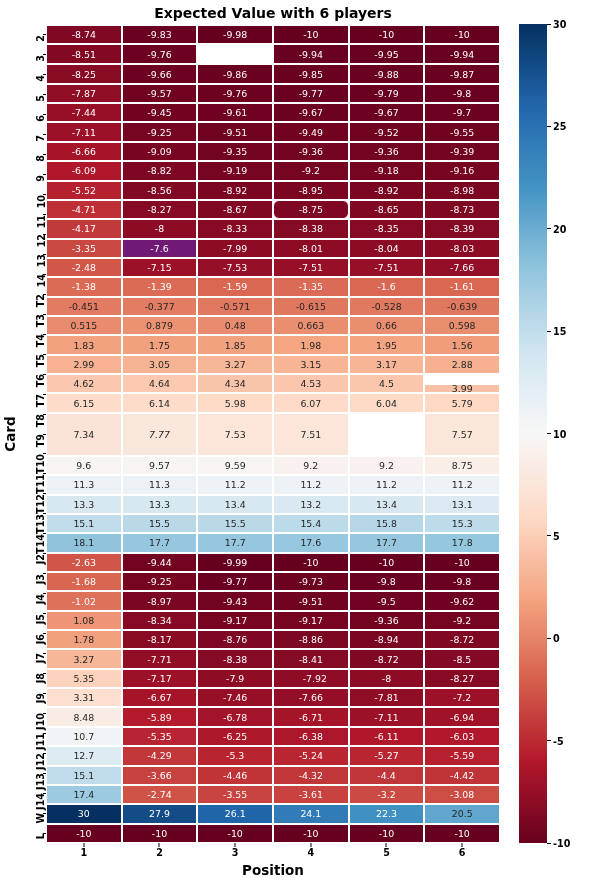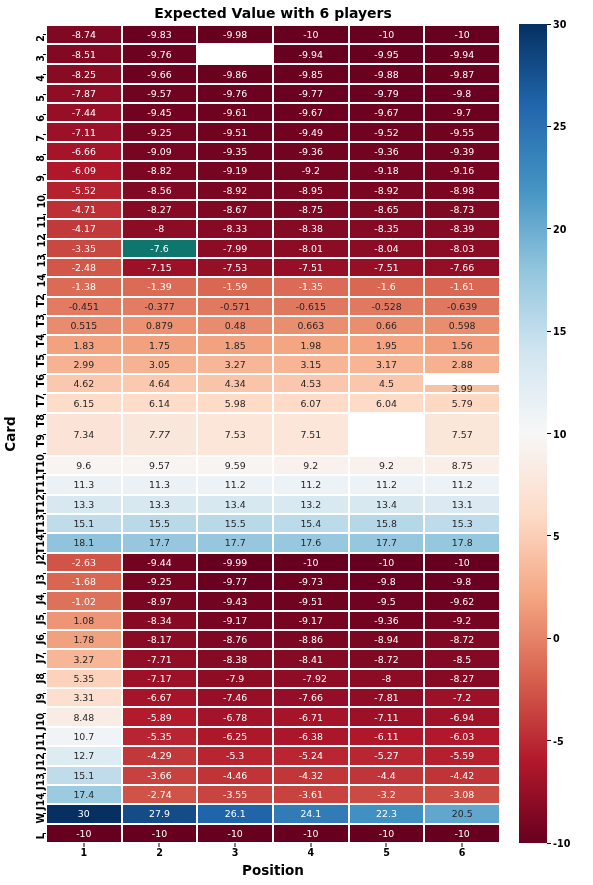--- a/index.html
+++ b/index.html
@@ -168,31 +168,31 @@
       <div class="cell light" style="background: rgb(119, 5, 34);">-9.16</div>
       <div class="cell light" style="background: rgb(182, 33, 47);">-5.52</div>
       <div class="cell light" style="background: rgb(130, 9, 35);">-8.56</div>
       <div class="cell light" style="background: rgb(123, 6, 34);">-8.92</div>
       <div class="cell light" style="background: rgb(123, 6, 34);">-8.95</div>
       <div class="cell light" style="background: rgb(123, 6, 34);">-8.92</div>
       <div class="cell light" style="background: rgb(122, 6, 34);">-8.98</div>
       <div class="cell light" style="background: rgb(190, 47, 54);">-4.71</div>
       <div class="cell light" style="background: rgb(135, 10, 36);">-8.27</div>
       <div class="cell light" style="background: rgb(128, 8, 35);">-8.67</div>
-      <div class="cell light" style="background: rgb(126, 8, 35);">-8.75</div>
+      <div class="cell light" style="background: rgb(126, 8, 35); border-radius: 6px;">-8.75</div>
       <div class="cell light" style="background: rgb(128, 8, 35);">-8.65</div>
       <div class="cell light" style="background: rgb(127, 8, 35);">-8.73</div>
       <div class="cell light" style="background: rgb(194, 57, 59);">-4.17</div>
       <div class="cell light" style="background: rgb(141, 12, 37);">-8</div>
       <div class="cell light" style="background: rgb(134, 10, 36);">-8.33</div>
       <div class="cell light" style="background: rgb(133, 10, 36);">-8.38</div>
       <div class="cell light" style="background: rgb(134, 10, 36);">-8.35</div>
       <div class="cell light" style="background: rgb(133, 10, 36);">-8.39</div>
       <div class="cell light" style="background: rgb(202, 72, 66);">-3.35</div>
-      <div class="cell light" style="background: #0f766e;">-7.6</div>
+      <div class="cell light" style="background: #701a75;">-7.6</div>
       <div class="cell light" style="background: rgb(141, 12, 37);">-7.99</div>
       <div class="cell light" style="background: rgb(140, 12, 37);">-8.01</div>
       <div class="cell light" style="background: rgb(140, 12, 37);">-8.04</div>
       <div class="cell light" style="background: rgb(140, 12, 37);">-8.03</div>
       <div class="cell light" style="background: rgb(210, 87, 73);">-2.48</div>
       <div class="cell light" style="background: rgb(156, 17, 40);">-7.15</div>
       <div class="cell light" style="background: rgb(149, 15, 38);">-7.53</div>
       <div class="cell light" style="background: rgb(150, 15, 38);">-7.51</div>
       <div class="cell light" style="background: rgb(150, 15, 38);">-7.51</div>
       <div class="cell light" style="background: rgb(147, 14, 38);">-7.66</div>

